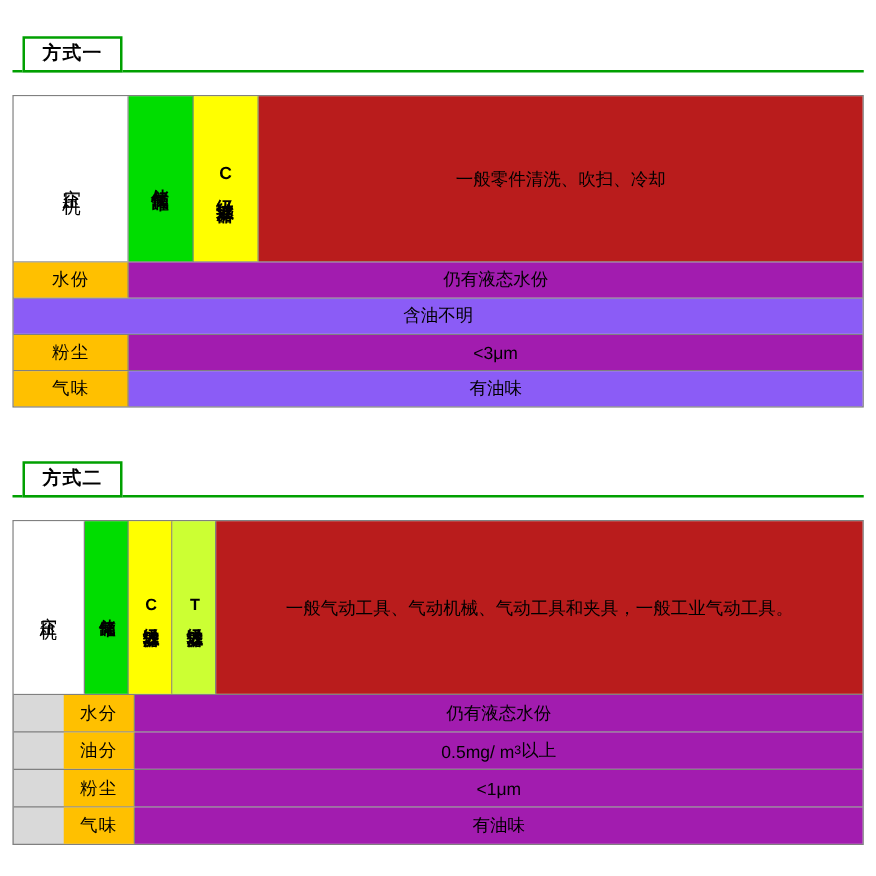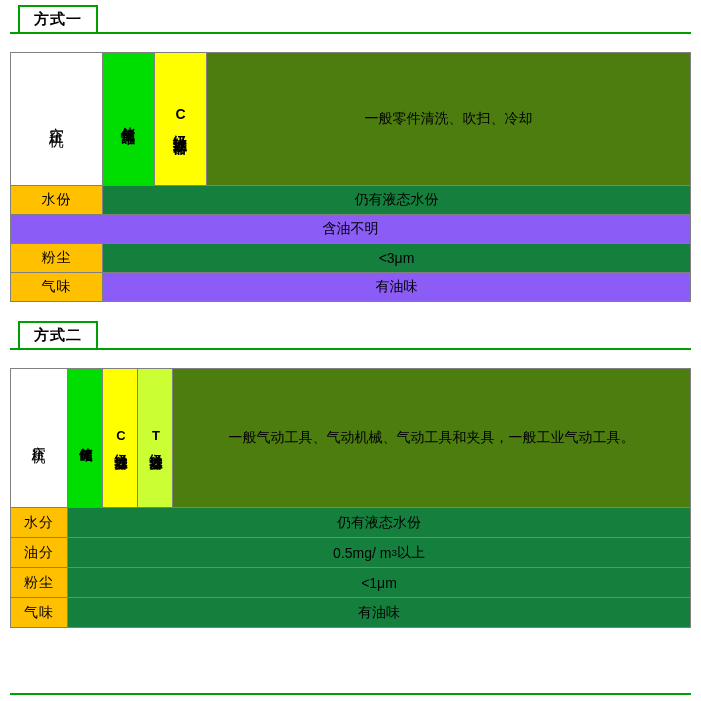--- a/index.html
+++ b/index.html
@@ -20,20 +20,21 @@
     width: 701px;
     height: 701px;
     box-sizing: border-box;
     padding: 0 10px;
   }
 
   
   .section-head {
     position: relative;
     height: 40px;
+    margin-top: 24px;
   }
   .head-rule {
     position: absolute;
     left: 0;
     right: 0;
     bottom: 6px;
     height: 2px;
     background: #00a000;
   }
   .head-tab {
@@ -80,21 +81,21 @@
     writing-mode: vertical-rl;
     text-orientation: upright;
     letter-spacing: 2px;
     font-size: 14px;
     font-weight: bold;
     line-height: 1.15;
   }
   .c-white { background: #ffffff; }
   .c-green { background: #00dd00; }
   .c-yellow { background: #ffff00; }
-  .c-grey { background: #4d7c0f; font-family: Liberation Mono, monospace; }
+  .c-grey { background: #b91c1c; }
   .desc {
     flex: 1;
     border-right: none;
     font-size: 14px;
     padding: 0 14px;
     line-height: 1.6;
   }
 
   
   .prop-row {
@@ -114,37 +115,37 @@
     letter-spacing: 1px;
   }
   .prop-value {
     flex: 1;
     display: flex;
     align-items: center;
     justify-content: center;
     font-size: 14px;
     box-sizing: border-box;
   }
-  .v-white { background: #15803d; }
+  .v-white { background: #a21caf; }
   .v-grey { background: #8b5cf6; }
 
   sup { font-size: 0.7em; vertical-align: super; }
 
   
   #block-one .top-row { height: 132px; }
   #block-one .prop-row { height: 29px; }
   #block-one .prop-label { width: 92px; }
   #block-one .col-1 { width: 92px; }
   #block-one .col-2 { width: 52px; }
   #block-one .col-3 { width: 52px; }
 
   
   #block-two .top-row { height: 138px; }
   #block-two .prop-row { height: 30px; }
-  #block-two .prop-label { width: 57px; }
+  #block-two .prop-label { width: 57px; margin-left: 40px; }
   #block-two .col-1 { width: 57px; }
   #block-two .col-2 { width: 35px; }
   #block-two .col-3 { width: 35px; }
   #block-two .col-4 { width: 35px; }
   #block-two .vert { font-size: 14px; letter-spacing: 2px; }
   #block-two .vert-b { font-size: 13px; letter-spacing: 1px; }
   #block-two .desc { font-size: 14px; text-align: center; }
 
   .spacer-1 { height: 12px; }
   .spacer-2 { height: 14px; }

